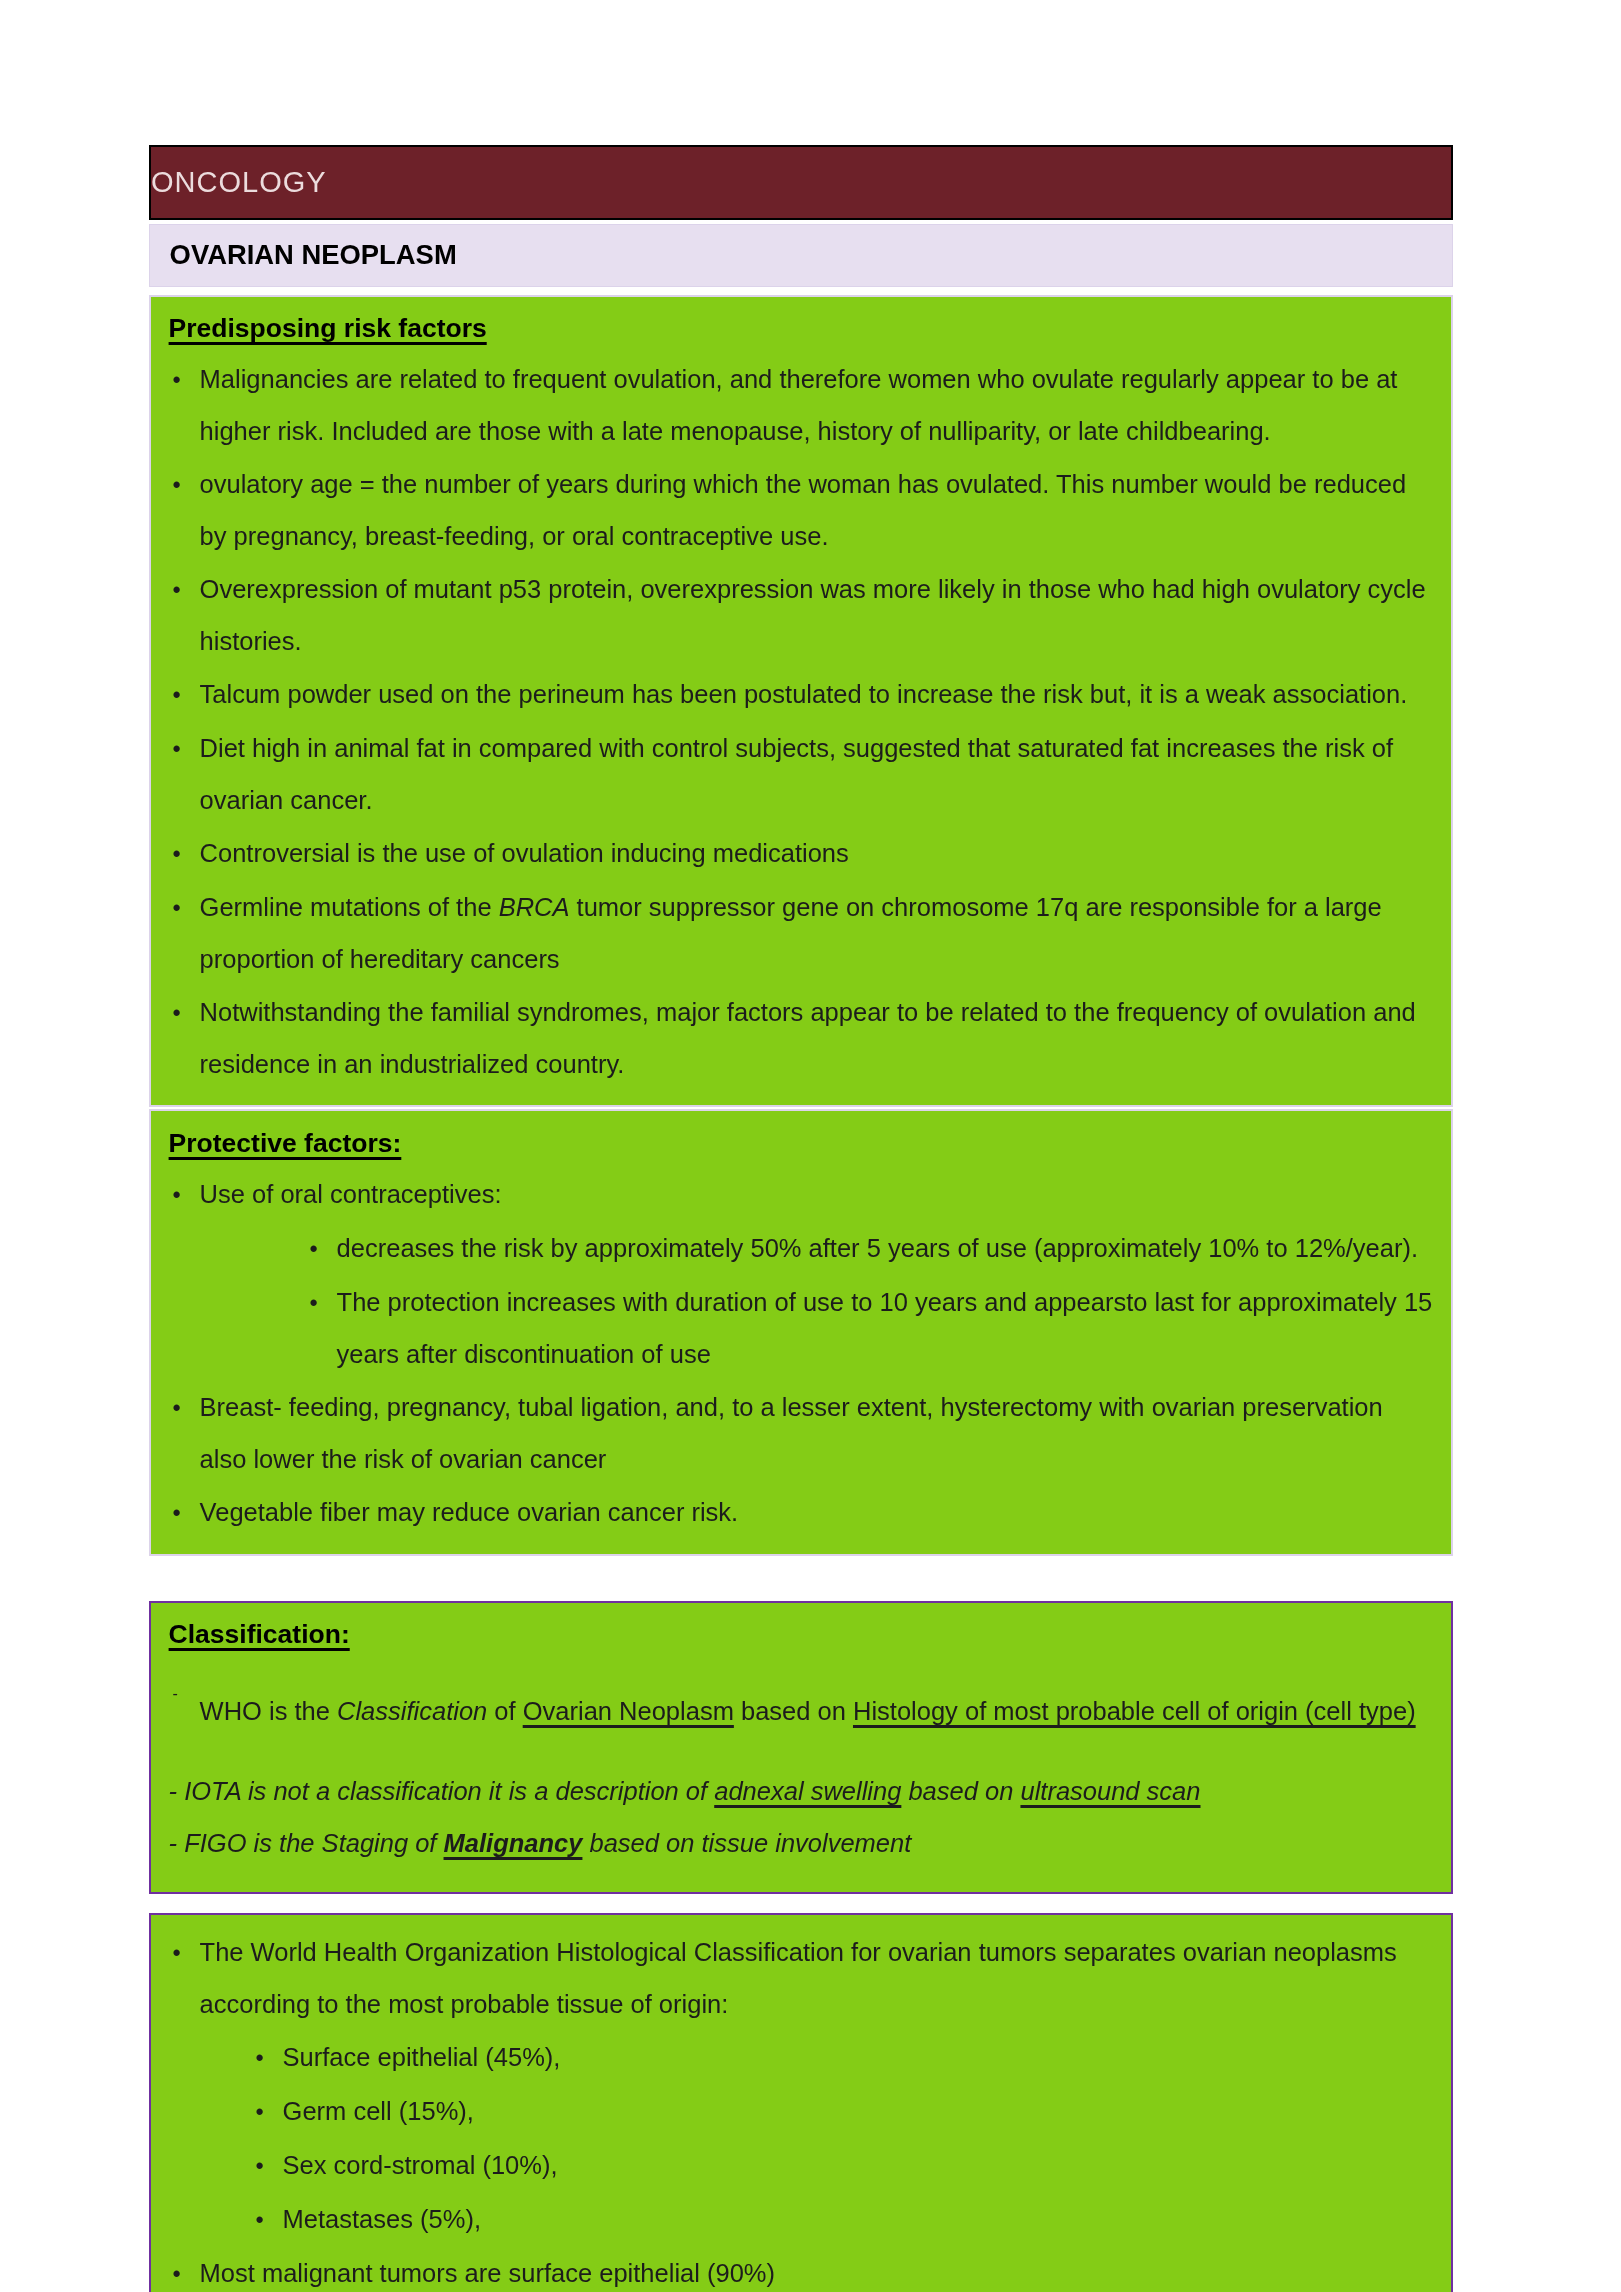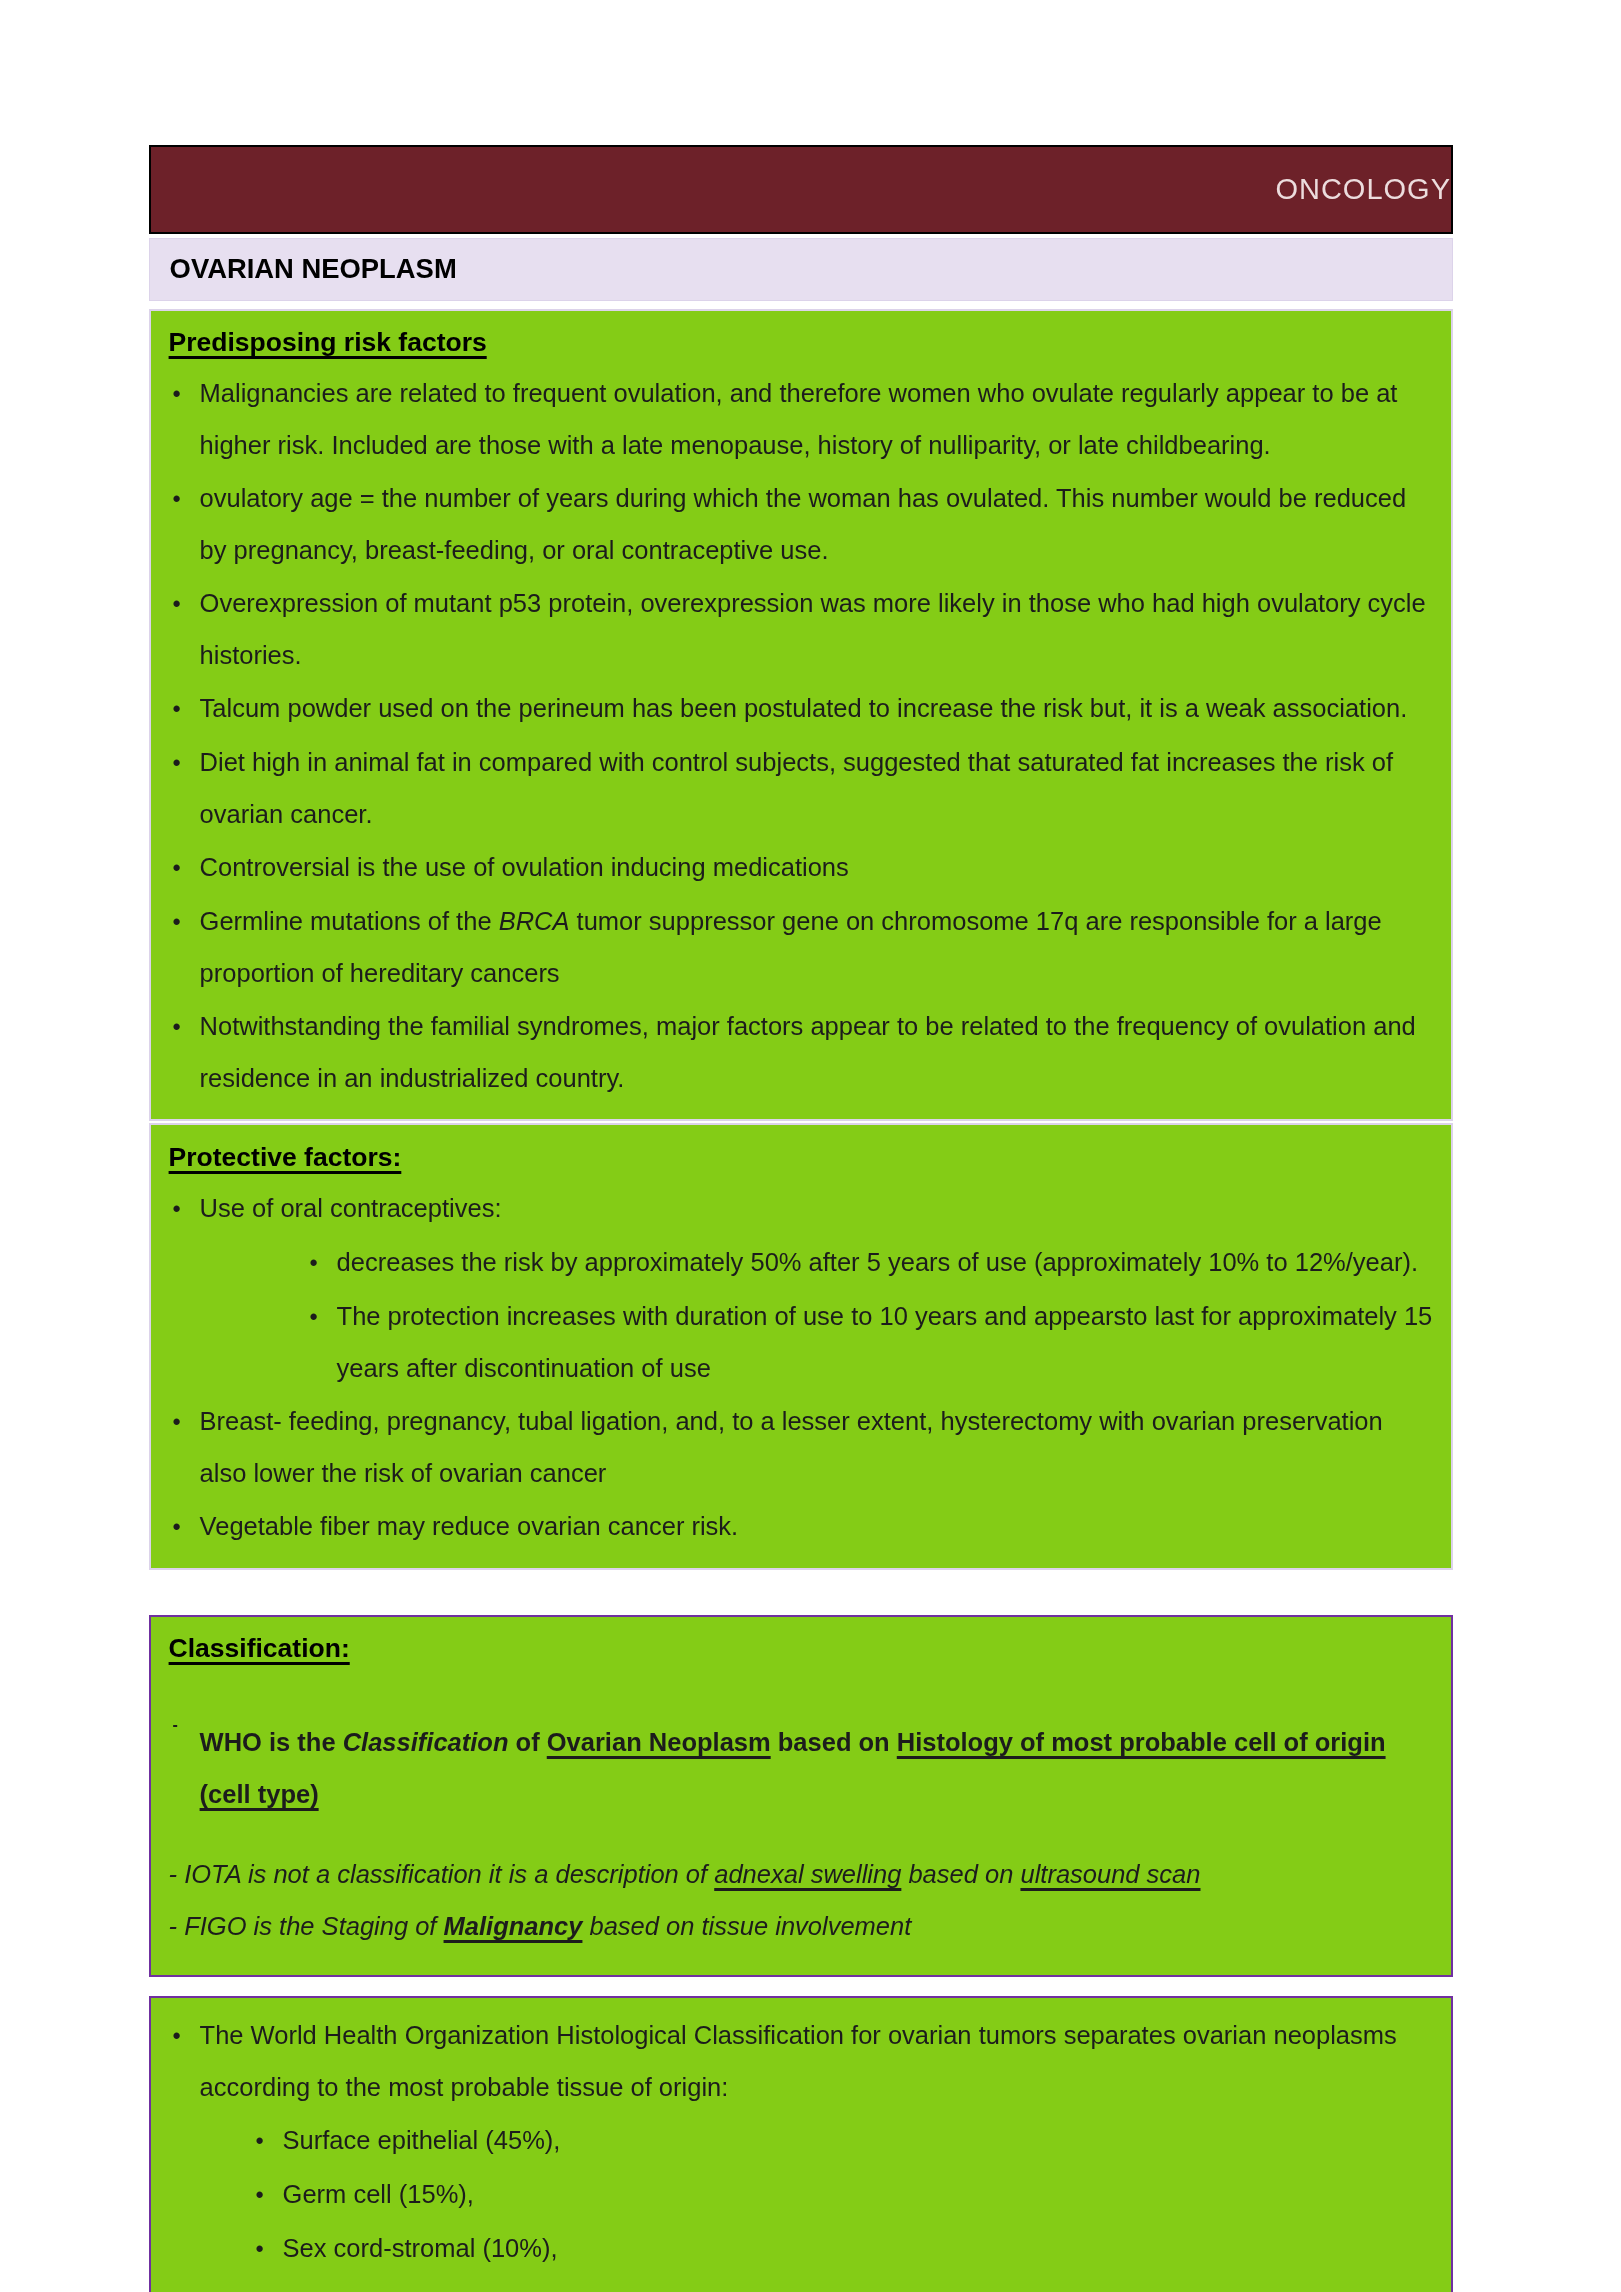--- a/index.html
+++ b/index.html
@@ -6,23 +6,23 @@
   html, body { background:#ffffff; }
   body {
     width:1621px; height:2293px; position:relative; overflow:hidden;
     font-family:"Liberation Sans", sans-serif;
     color:var(--text,#1c1c1c);
   }
   .content { position:absolute; left:149px; top:145px; width:1304px; }
 
   
   .header-bar {
-    height:89px; background:var(--header-bg,#6d2129);
+    height:75px; background:var(--header-bg,#6d2129);
     border:2.9px solid #000000;
-    display:flex; align-items:center; justify-content:flex-end;
+    display:flex; align-items:center; justify-content:flex-start;
   }
   .header-bar .hdr-text {
     color:var(--header-text,#ecdcdd); font-size:29px; font-weight:400; letter-spacing:1px;
   }
 
   
   .title-bar {
     margin-top:3.9px; height:63px; background:var(--title-bg,#e7dff0);
     border:1px solid var(--light-border,#dcd3ea);
     display:flex; align-items:center; padding-left:19.6px;
@@ -48,21 +48,21 @@
 
   
   .b { display:flex; margin:1px 0; }
   .b > .dot { flex:0 0 31px; padding-left:3.9px; }
   .b > .dot::before { content:"\2022"; font-size:23.5px; }
   .b > .t { flex:1; }
   .sub { margin-left:137px; }
   .sub2 { margin-left:83px; }
 
   
-  .who-line { display:flex; margin-top:45px;font-weight:bold; }
+  .who-line { display:flex; margin-top:28px; }
   .who-line > .dash { flex:0 0 31px; padding-left:3.9px; }
   .who-line > .dash::before { content:"-"; }
   .who-line > .t { flex:1; }
   .it { font-style:italic; }
   .un { text-decoration:underline; text-decoration-thickness:2.5px; text-underline-offset:4.9px; }
   .bold { font-weight:bold; }
   .iota-figo { margin-top:27.4px; font-style:italic; }
 
   
   .page-number {

